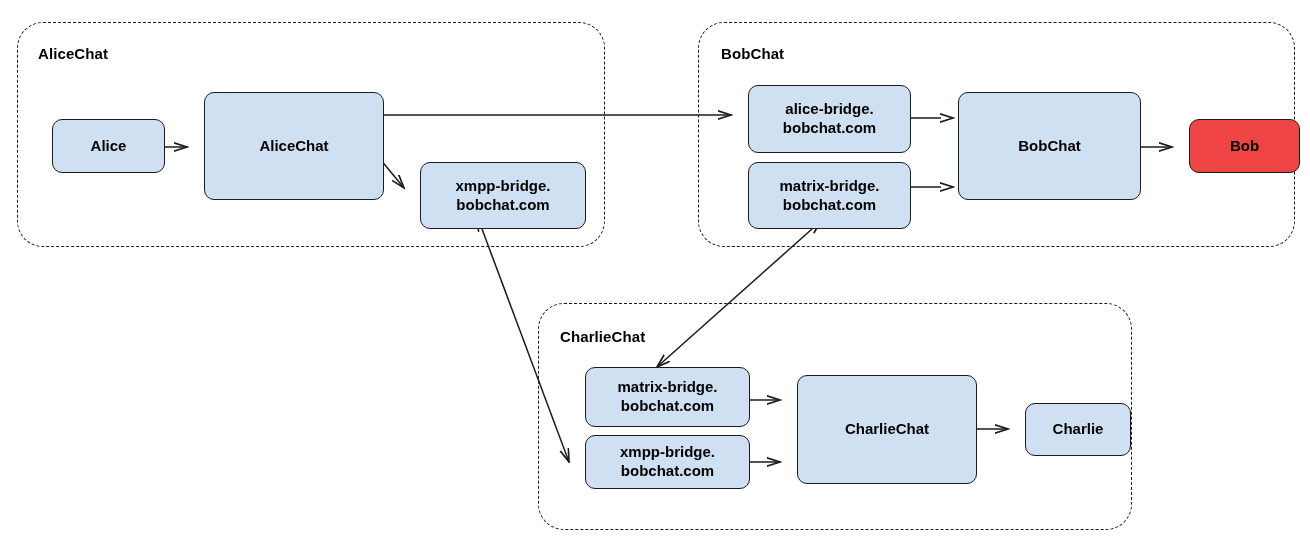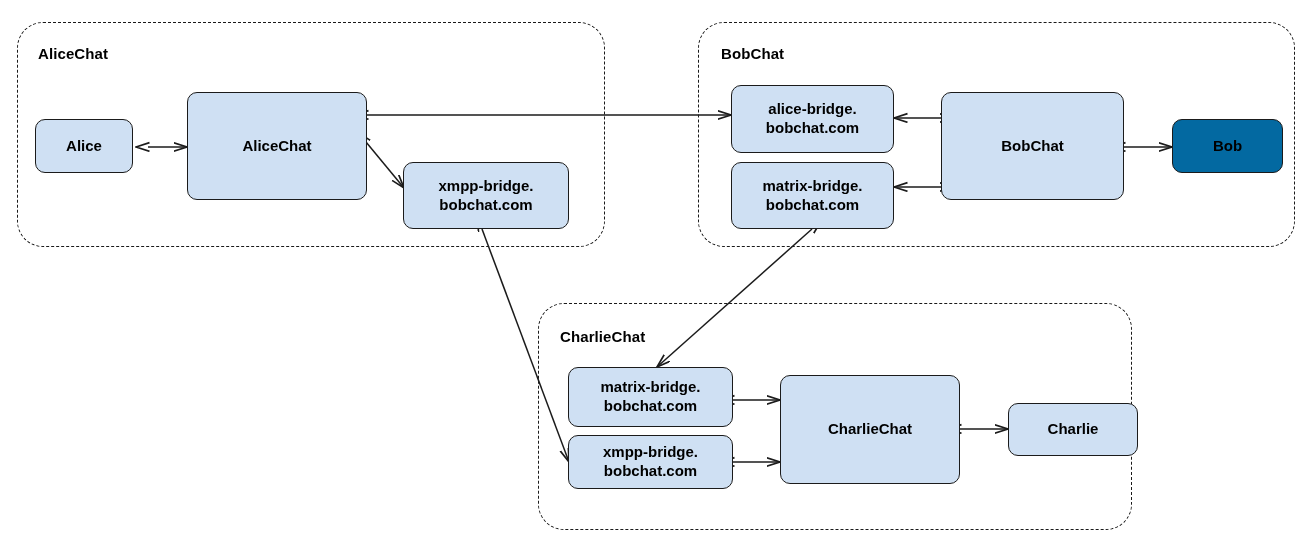--- a/index.html
+++ b/index.html
@@ -49,20 +49,21 @@
     border-radius: 10px;
     display: flex;
     align-items: center;
     justify-content: center;
     text-align: center;
     color: #000000;
     font-size: 15px;
     font-weight: bold;
     line-height: 1.24;
     padding: 2px 4px;
+    margin-left: 17px;
   }
   .node .lbl {
     display: block;
     white-space: pre-line;
   }
 </style>
 </head>
 <body>
 
 <div id="canvas">
@@ -93,53 +94,53 @@
 
   <div id="group-layer">
       <div class="group" style="left: 17px; top: 22px; width: 588px; height: 225px; border-color: rgb(26, 26, 26);"></div>
       <div class="group-label" style="left: 38px; top: 45px;">AliceChat</div>
       <div class="group" style="left: 698px; top: 22px; width: 597px; height: 225px; border-color: rgb(26, 26, 26);"></div>
       <div class="group-label" style="left: 721px; top: 45px;">BobChat</div>
       <div class="group" style="left: 538px; top: 303px; width: 594px; height: 227px; border-color: rgb(26, 26, 26);"></div>
       <div class="group-label" style="left: 560px; top: 328px;">CharlieChat</div>
     </div>
   <div id="node-layer">
-      <div class="node" style="left: 35px; top: 119px; width: 98px; height: 54px; background: rgb(207, 224, 243); border-color: rgb(27, 27, 27);">
+      <div class="node" style="left: 35px; top: 119px; width: 113px; height: 54px; background: rgb(207, 224, 243); border-color: rgb(27, 27, 27);">
         <span class="lbl">Alice</span>
       </div>
       <div class="node" style="left: 187px; top: 92px; width: 180px; height: 108px; background: rgb(207, 224, 243); border-color: rgb(27, 27, 27);">
         <span class="lbl">AliceChat</span>
       </div>
       <div class="node" style="left: 403px; top: 162px; width: 166px; height: 67px; background: rgb(207, 224, 243); border-color: rgb(27, 27, 27);">
         <span class="lbl">xmpp-bridge.
 bobchat.com</span>
       </div>
       <div class="node" style="left: 731px; top: 85px; width: 163px; height: 68px; background: rgb(207, 224, 243); border-color: rgb(27, 27, 27);">
         <span class="lbl">alice-bridge.
 bobchat.com</span>
       </div>
       <div class="node" style="left: 731px; top: 162px; width: 163px; height: 67px; background: rgb(207, 224, 243); border-color: rgb(27, 27, 27);">
         <span class="lbl">matrix-bridge.
 bobchat.com</span>
       </div>
       <div class="node" style="left: 941px; top: 92px; width: 183px; height: 108px; background: rgb(207, 224, 243); border-color: rgb(27, 27, 27);">
         <span class="lbl">BobChat</span>
       </div>
-      <div class="node" style="left: 1172px; top: 119px; width: 111px; height: 54px; background: #0369a1; border-color: rgb(27, 27, 27);">
+      <div class="node" style="left: 1172px; top: 119px; width: 111px; height: 54px; background: #ef4444; border-color: rgb(27, 27, 27);">
         <span class="lbl">Bob</span>
       </div>
       <div class="node" style="left: 568px; top: 367px; width: 165px; height: 60px; background: rgb(207, 224, 243); border-color: rgb(27, 27, 27);">
         <span class="lbl">matrix-bridge.
 bobchat.com</span>
       </div>
       <div class="node" style="left: 568px; top: 435px; width: 165px; height: 54px; background: rgb(207, 224, 243); border-color: rgb(27, 27, 27);">
         <span class="lbl">xmpp-bridge.
 bobchat.com</span>
       </div>
       <div class="node" style="left: 780px; top: 375px; width: 180px; height: 109px; background: rgb(207, 224, 243); border-color: rgb(27, 27, 27);">
         <span class="lbl">CharlieChat</span>
       </div>
-      <div class="node" style="left: 1008px; top: 403px; width: 130px; height: 53px; background: rgb(207, 224, 243); border-color: rgb(27, 27, 27); text-align: center;">
+      <div class="node" style="left: 1008px; top: 403px; width: 106px; height: 53px; background: rgb(207, 224, 243); border-color: rgb(27, 27, 27); text-align: center;">
         <span class="lbl">Charlie</span>
       </div>
     </div>
 
 </div>
 
 </body></html>

